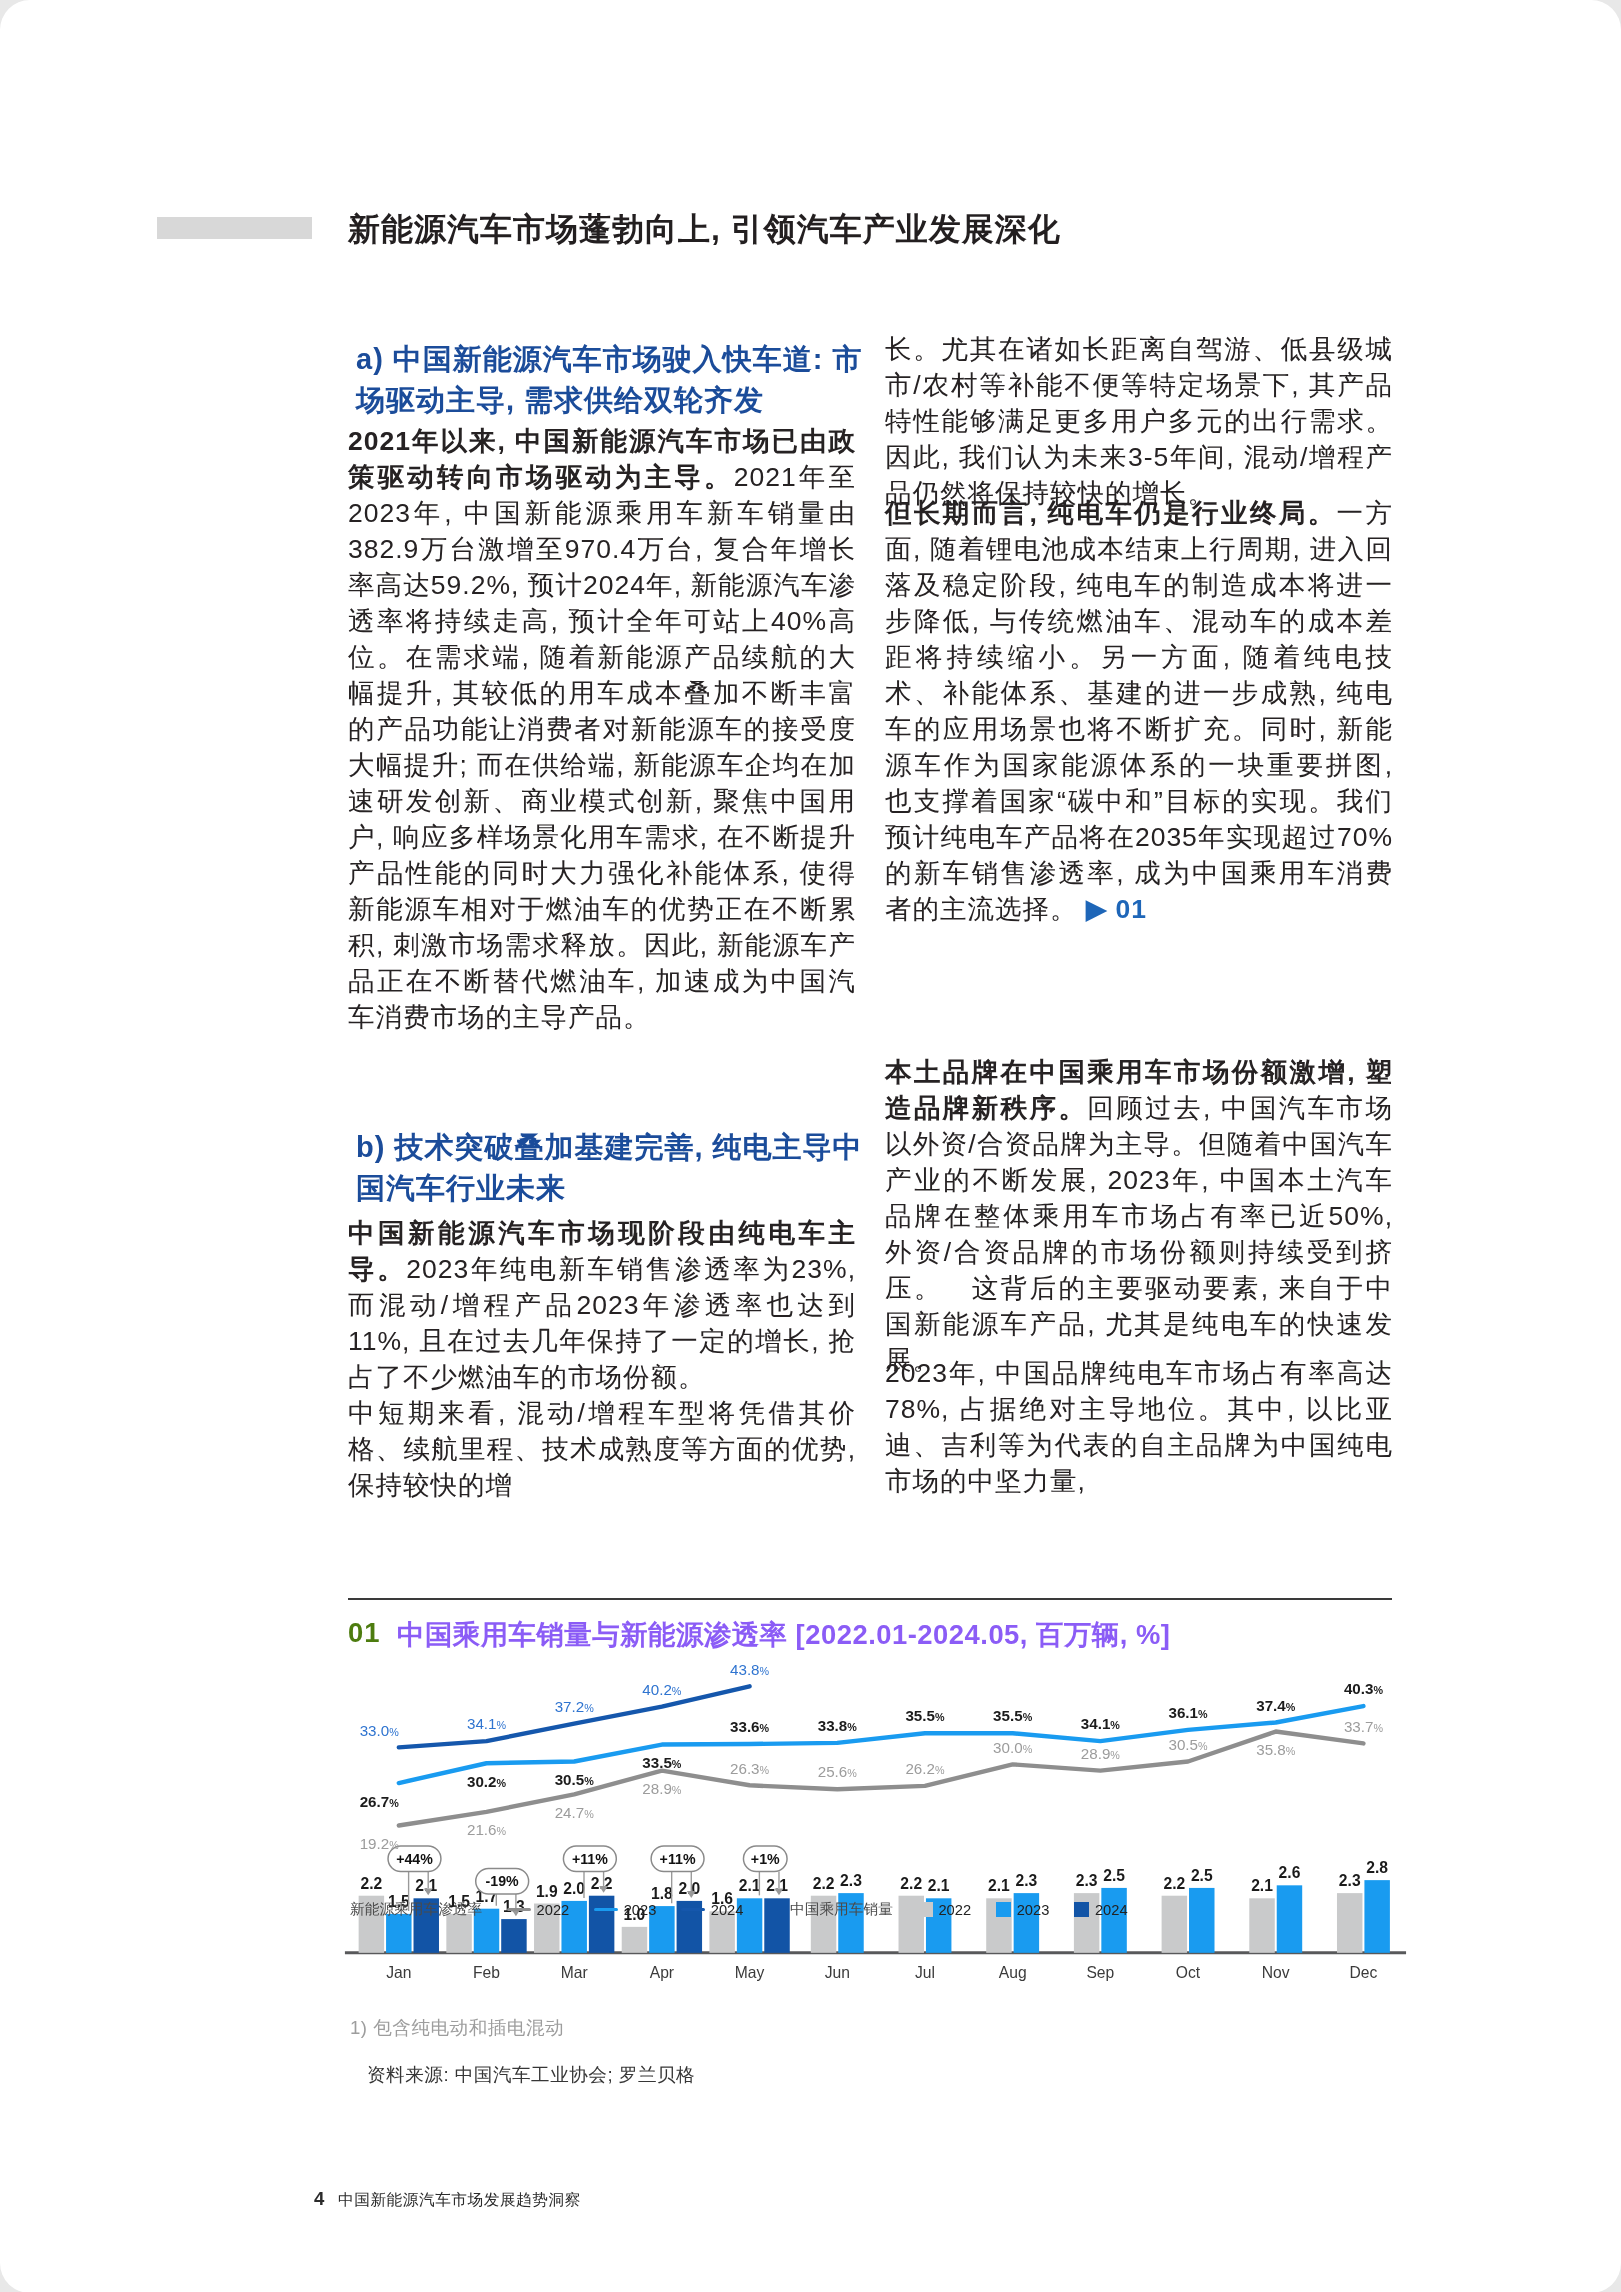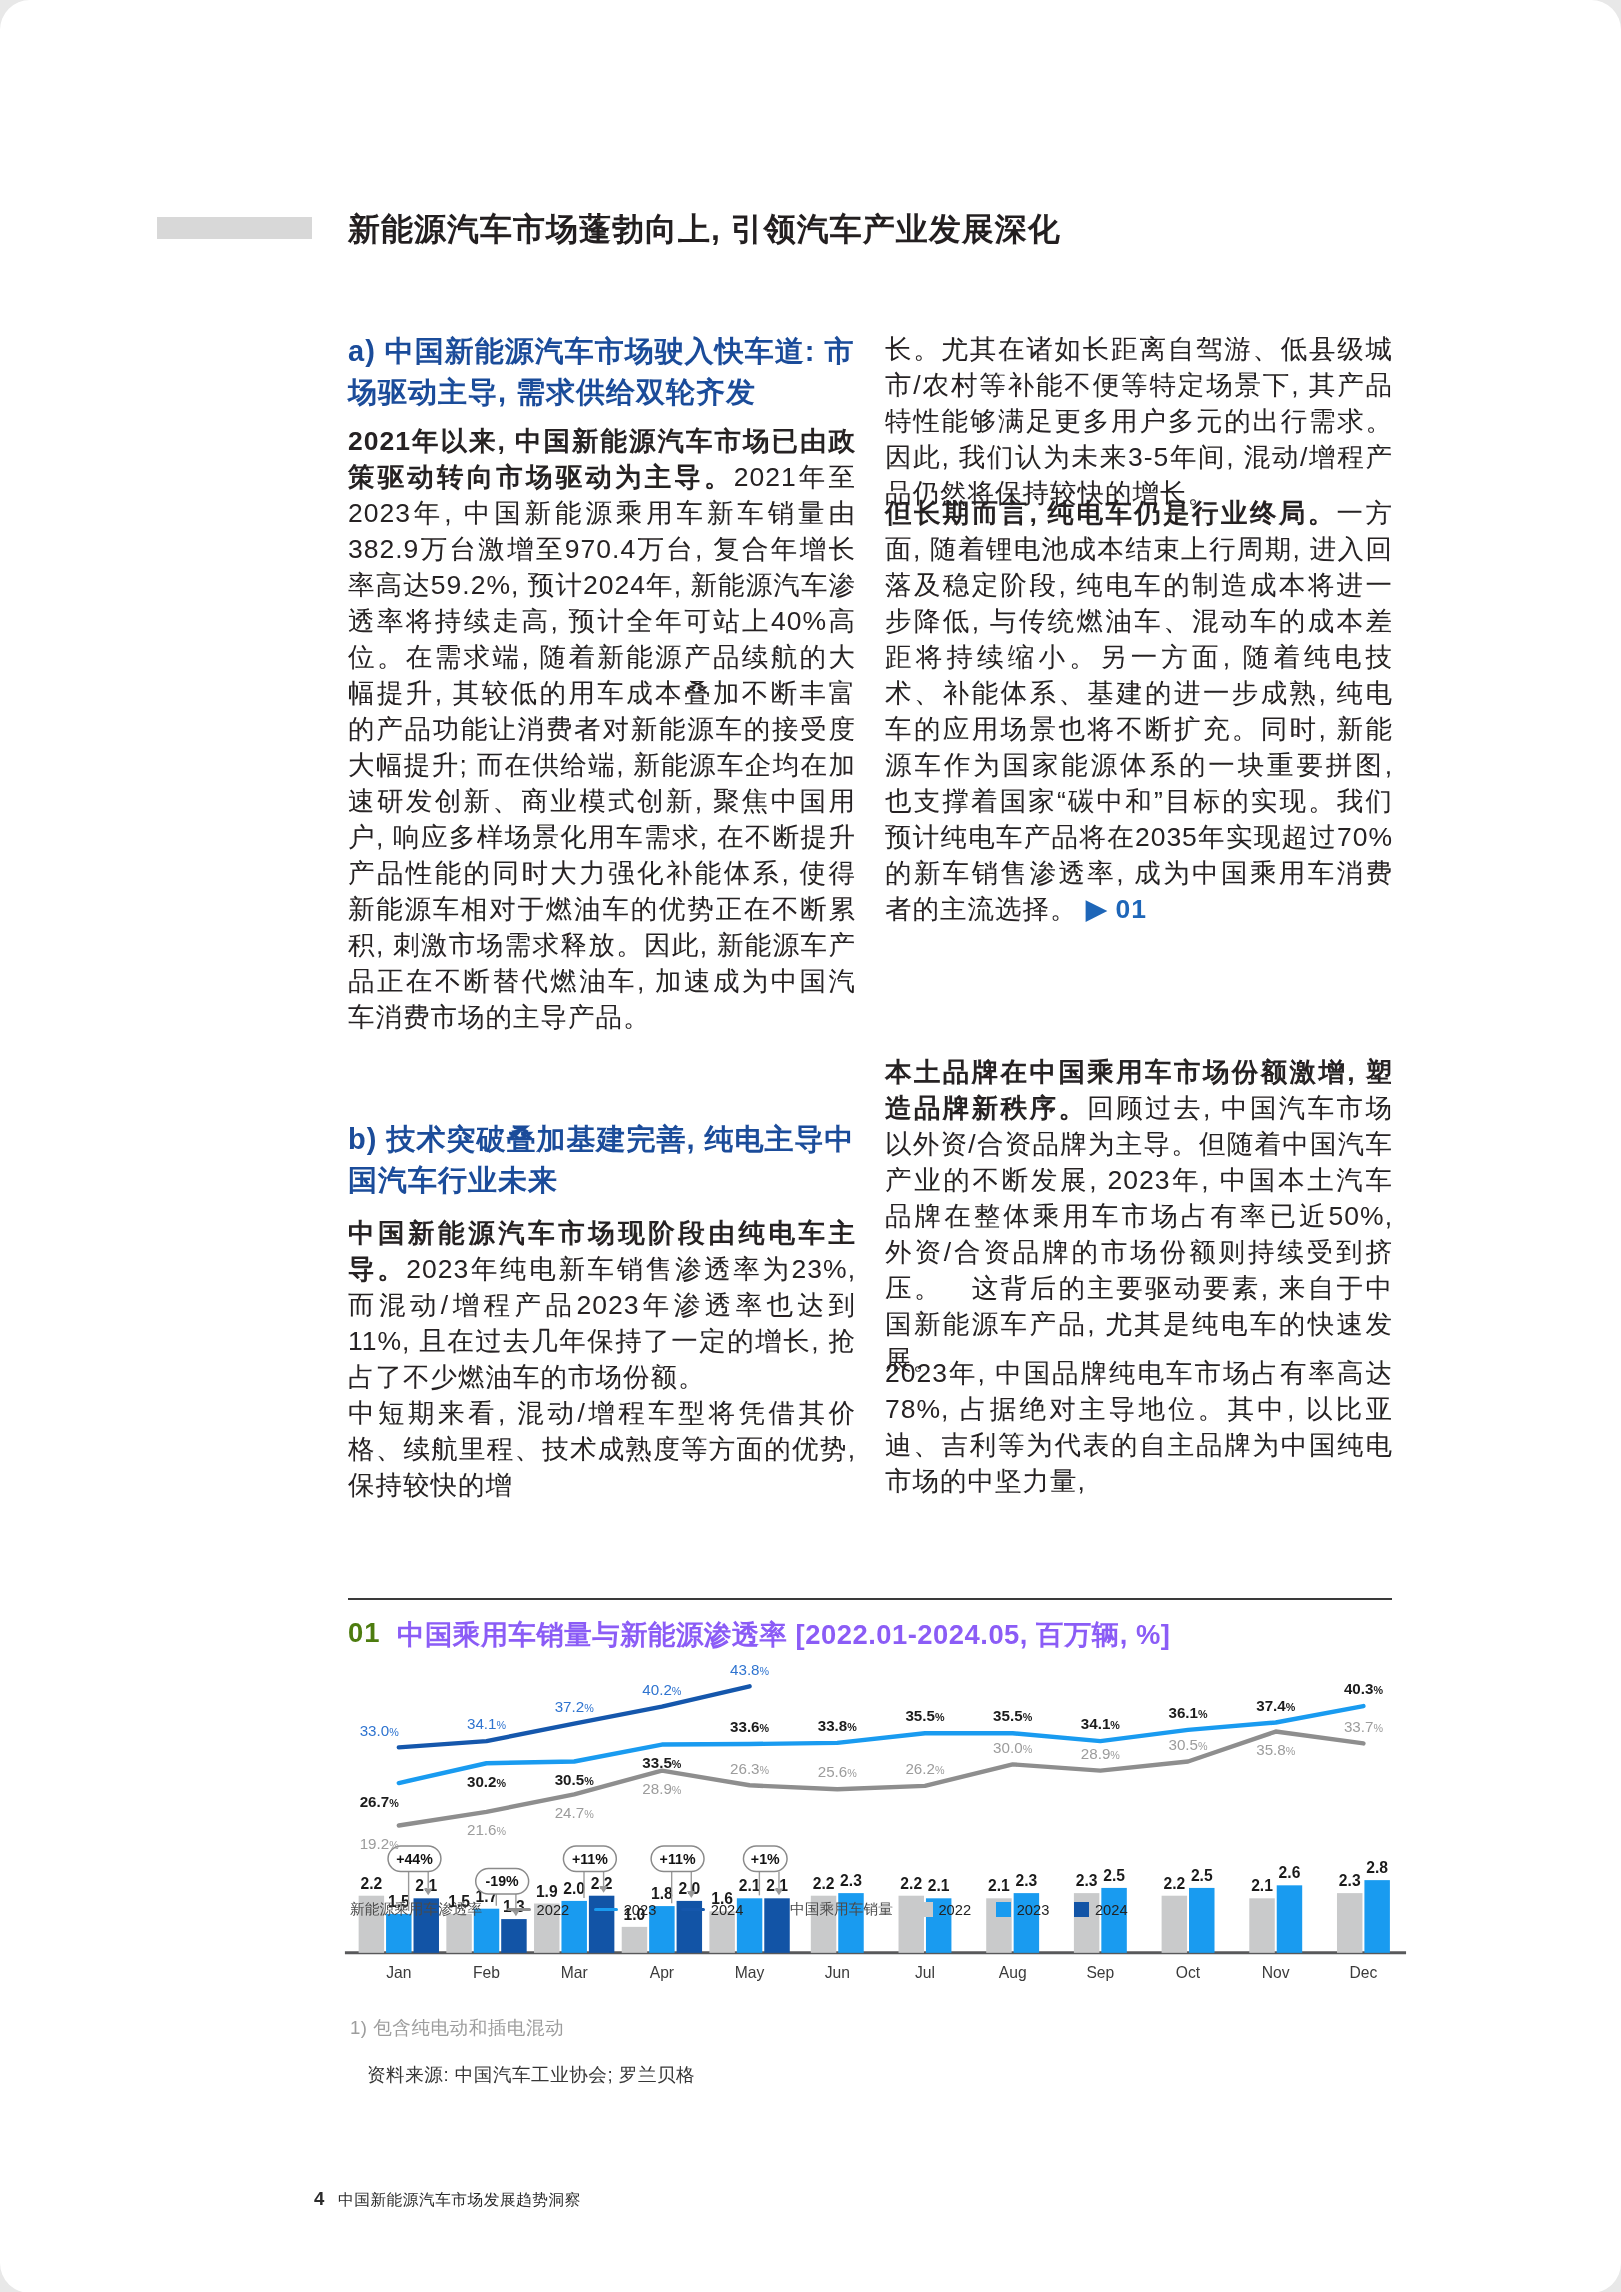--- a/index.html
+++ b/index.html
@@ -5,21 +5,21 @@
   html,body{margin:0;padding:0;background:#e8e8e8;}
   .page{position:relative;width:1621px;height:2293px;background:#ffffff;margin:0 auto;
         font-family:"Liberation Sans",sans-serif;overflow:hidden;border-radius:30px;}
   .abs{position:absolute;}
   
   .accent-bar{left:157px;top:217px;width:155px;height:21.6px;background:#d8d8d8;}
   .page-title{left:348px;top:208px;width:1078px;font-size:32px;font-weight:bold;color:#231f20;letter-spacing:1px;}
   
   .col-left{left:348px;width:508px;}
   .col-right{left:885px;width:508px;}
-  h2.sec{margin:0;font-size:29px;line-height:41px;font-weight:bold;color:#1b4c9a;letter-spacing:1px;}
+  h2.sec{margin:8px;font-size:29px;line-height:41px;font-weight:bold;color:#1b4c9a;letter-spacing:1px;}
   p.body{margin:0;font-size:26.5px;line-height:36px;color:#262223;text-align:justify;letter-spacing:1px;}
   p.body + p.body{margin-top:0;}
   .lead{font-weight:bold;}
   .figref{color:#1e66b8;font-weight:bold;white-space:nowrap;}
   
   .fig-rule{left:348px;top:1598px;width:1044px;height:2px;background:#3a3a3a;}
   .fig-no{left:348px;top:1617px;font-size:27.4px;font-weight:bold;color:#4d7c0f;letter-spacing:1px;}
   .fig-title{left:397px;top:1617px;width:980px;font-size:27.4px;font-weight:bold;color:#8b5cf6;letter-spacing:0.5px;}
   .chart-wrap{left:341px;top:1647px;width:1068px;height:353px;}
   

